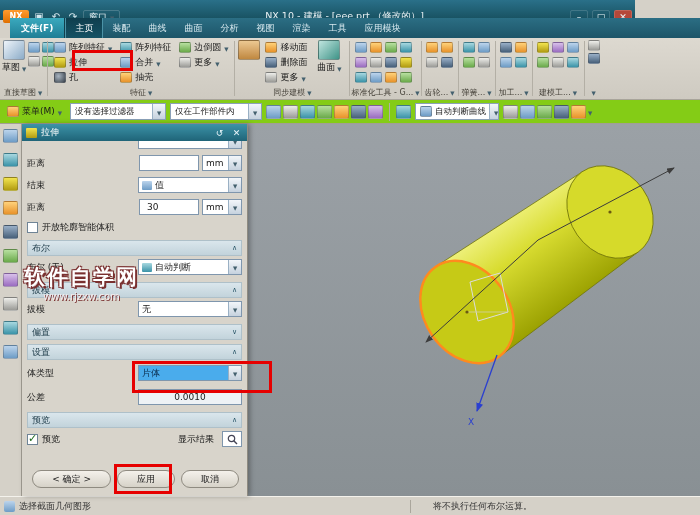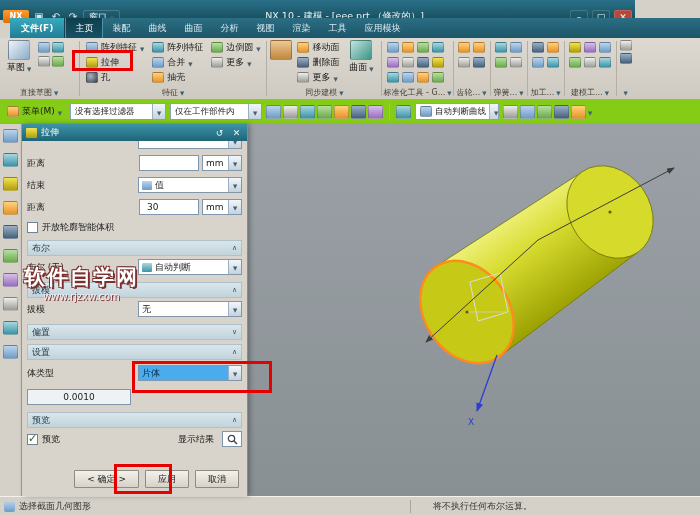--- a/index.html
+++ b/index.html
@@ -85,21 +85,21 @@
 .combo{width:104px;height:16px;background:#fff;border:1px solid #7f96ad;display:flex;align-items:center;gap:3px;padding-left:3px;flex:none}
 .combo.selected{background:#4aacec;color:#0a2a4a}
 .combo .cico{width:10px;height:9px;border-radius:1px;flex:none}
 .section{height:16px;margin-top:4px;background:linear-gradient(#dae6ec,#c2d3db);border:1px solid #aec0c9;display:flex;align-items:center;padding:0 4px;color:#1f3c4a;flex:none}
 .section .chev{margin-left:auto;font-size:7px;color:#2a5668}
 .checkrow{display:flex;align-items:center;gap:4px;height:18px;flex:none}
 .checkbox{width:11px;height:11px;background:#fff;border:1px solid #6f8496;position:relative;flex:none}
 .checkbox.checked::after{content:"✓";position:absolute;left:0px;top:-3px;font-size:11px;color:#1a6a1a}
 .lensbtn{width:20px;height:16px;background:#fff;border:1px solid #7f96ad;display:flex;align-items:center;justify-content:center;margin-left:4px}
 .btnrow{margin-top:auto;display:flex;justify-content:flex-end;gap:6px;padding:0 3px 8px 0}
-.dbtn{height:18px;background:linear-gradient(#f4f1eb,#d6d2c8);border:1px solid #8f8b81;border-radius:1px;display:flex;align-items:center;justify-content:center;padding:0 12px;white-space:nowrap}
+.dbtn{height:18px;background:linear-gradient(#f4f1eb,#d6d2c8);border:1px solid #8f8b81;border-radius:9px;display:flex;align-items:center;justify-content:center;padding:0 19px;white-space:nowrap}
 
 
 .statusbar{position:absolute;left:0;top:496px;width:700px;height:19px;background:#d5d1c8;border-top:1px solid #f4f2ec;display:flex;align-items:center;color:#333}
 .sb-left{width:410px;display:flex;align-items:center;gap:4px;padding-left:4px}
 .sb-right{flex:1;border-left:1px solid #aaa69c;padding-left:22px}
 .sb-ico{width:11px;height:11px;border-radius:2px}
 
 
 .watermark{position:absolute;left:24px;top:263px;z-index:60;pointer-events:none;color:#fff;text-align:center}
 .wm1{font-size:21px;font-weight:bold;letter-spacing:2px;text-shadow:2px 2px 0 #7a3030,-1px -1px 0 #7a3030,1px -1px 0 #7a3030,-1px 1px 0 #7a3030}
@@ -137,21 +137,21 @@
     <div class="rtab">曲面</div>
     <div class="rtab">分析</div>
     <div class="rtab">视图</div>
     <div class="rtab">渲染</div>
     <div class="rtab">工具</div>
     <div class="rtab">应用模块</div>
   </div>
 
   <div class="ribbon">
 
-    <div class="rgroup" style="width:78px">
+    <div class="rgroup" style="width:46px">
       <div class="rg-content">
         <div class="bigbtn">
           <div class="icon22 i-sketch"></div>
           <div class="bb-label">
               <span>草图</span>
               <span class="dd"></span>
             </div>
         </div>
         <div class="minigrid">
           <div class="ico c1"></div>
@@ -545,20 +545,21 @@
       <div class="drow" style="height:26px">
         <span class="lbl">体类型</span>
         <span class="combo selected">
           <span>片体</span>
           <span class="dd-btn">
               <span class="dd"></span>
             </span>
         </span>
       </div>
       <div class="drow">
+        <span class="lbl">公差</span>
         <span class="field" style="width:104px;justify-content:center;background:#eef2f5">0.0010</span>
       </div>
 
       <div class="section">
         <span>预览</span>
           <span class="chev">∧</span>
       </div>
       <div class="checkrow" style="height:22px">
         <span class="checkbox checked"></span>
         <span>预览</span>

